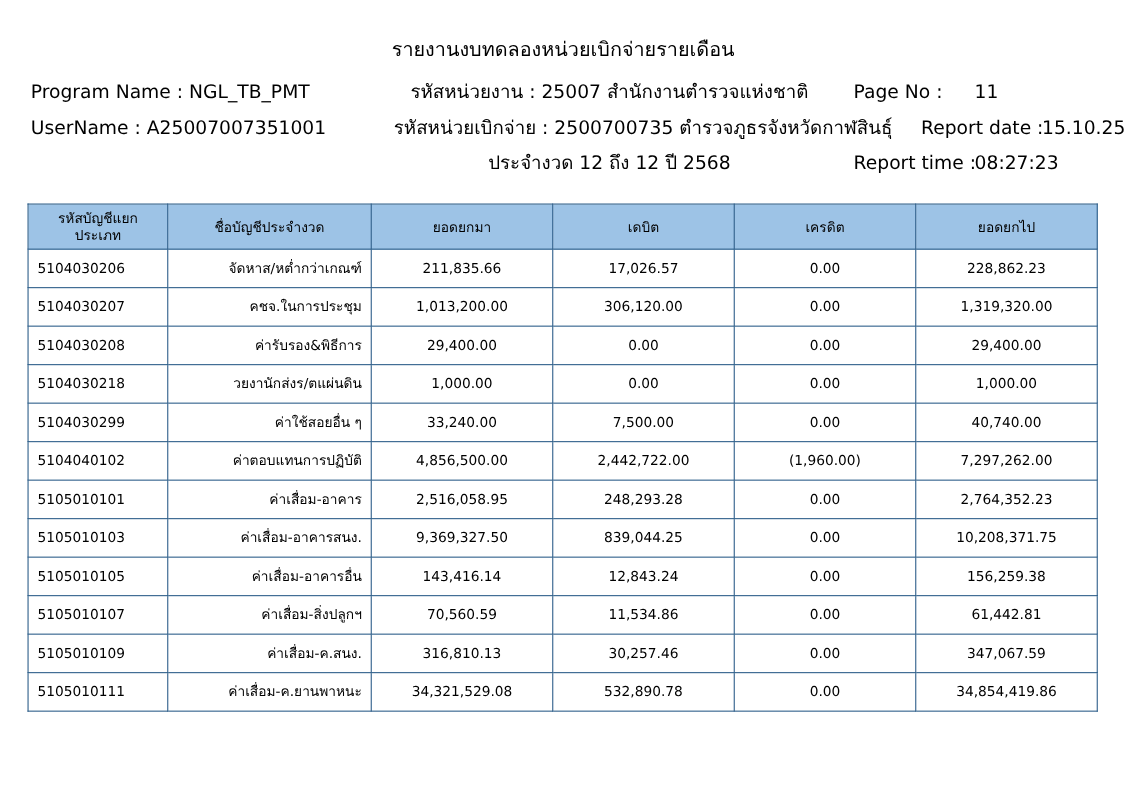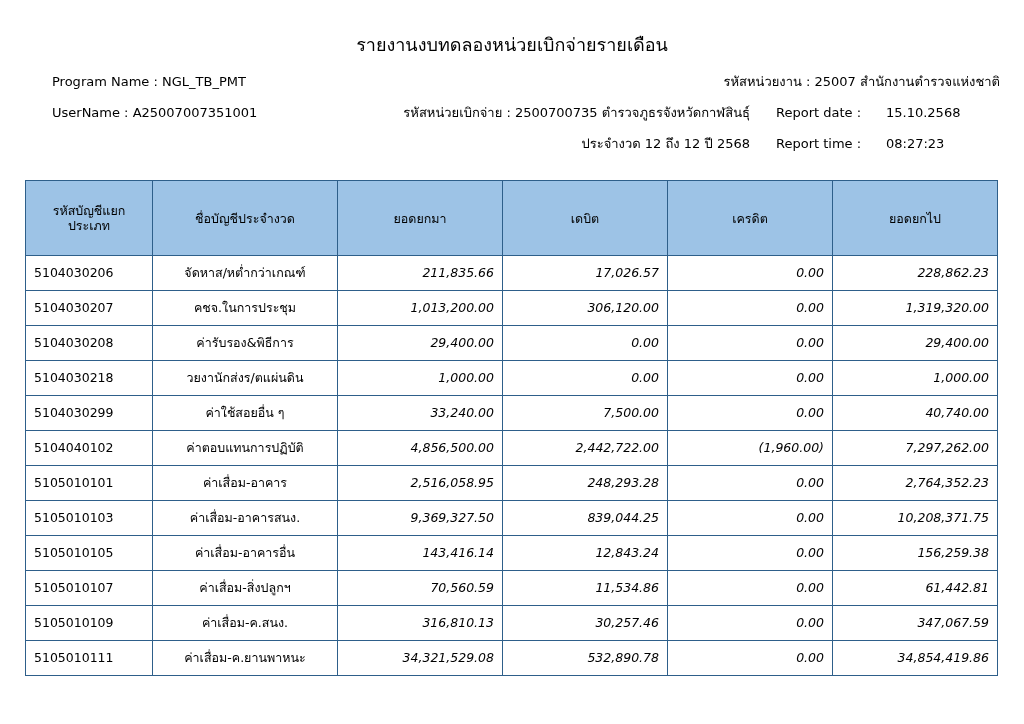--- a/index.html
+++ b/index.html
@@ -23,39 +23,38 @@
     position: relative;
   }
   .report-title {
     text-align: center;
     font-size: 18px;
     margin-top: 8px;
     margin-bottom: 16px;
   }
   .meta {
     position: relative;
-    font-size: 13px;
+    font-size: 17px;
     line-height: 1.1;
-    margin-left: 24px;
   }
   .meta-row {
     display: flex;
     align-items: baseline;
     margin-bottom: 14px;
     min-height: 17px;
   }
   .meta-left {
     width: 330px;
     flex: 0 0 330px;
     padding-left: 4px;
     white-space: nowrap;
   }
   .meta-center {
     flex: 1 1 auto;
-    text-align: right;
+    text-align: center;
     white-space: nowrap;
   }
   .meta-right {
     width: 250px;
     flex: 0 0 250px;
     display: flex;
     white-space: nowrap;
     padding-left: 26px;
     box-sizing: border-box;
   }
@@ -71,35 +70,35 @@
     width: 972px;
     margin-top: 26px;
     margin-left: 1px;
     table-layout: fixed;
     font-size: 12.5px;
   }
   table.ledger th {
     background: #9dc3e6;
     border: 1px solid #2e5f8a;
     font-weight: normal;
-    padding: 22px 6px;
+    padding: 5px 6px;
     text-align: center;
     font-size: 12.5px;
     line-height: 1.2;
   }
   table.ledger td {
     border: 1px solid #2e5f8a;
     padding: 8px 8px;
     font-size: 12.5px;
     line-height: 1.25;
     height: 18px;
   }
   td.code { text-align: left; }
-  td.name { text-align: center; }
-  td.num { text-align: right; font-style: italic; }
+  td.name { text-align: right; }
+  td.num { text-align: center; }
   col.c-code { width: 127px; }
   col.c-name { width: 185px; }
   col.c-open { width: 165px; }
   col.c-debit { width: 165px; }
   col.c-credit { width: 165px; }
   col.c-close { width: 165px; }
 </style>
 </head>
 <body>
 
@@ -108,20 +107,24 @@
   <div class="report-title">รายงานงบทดลองหน่วยเบิกจ่ายรายเดือน</div>
 
   <div class="meta">
 
     <div class="meta-row">
       <div class="meta-left">
         <span>Program Name :</span>
         <span>NGL_TB_PMT</span>
       </div>
       <div class="meta-center">รหัสหน่วยงาน : 25007 สำนักงานตำรวจแห่งชาติ</div>
+      <div class="meta-right">
+        <span class="label">Page No :</span>
+        <span class="value">11</span>
+      </div>
     </div>
 
     <div class="meta-row">
       <div class="meta-left">
         <span>UserName :</span>
         <span>A25007007351001</span>
       </div>
       <div class="meta-center">รหัสหน่วยเบิกจ่าย : 2500700735 ตำรวจภูธรจังหวัดกาฬสินธุ์</div>
       <div class="meta-right">
         <span class="label">Report date :</span>

